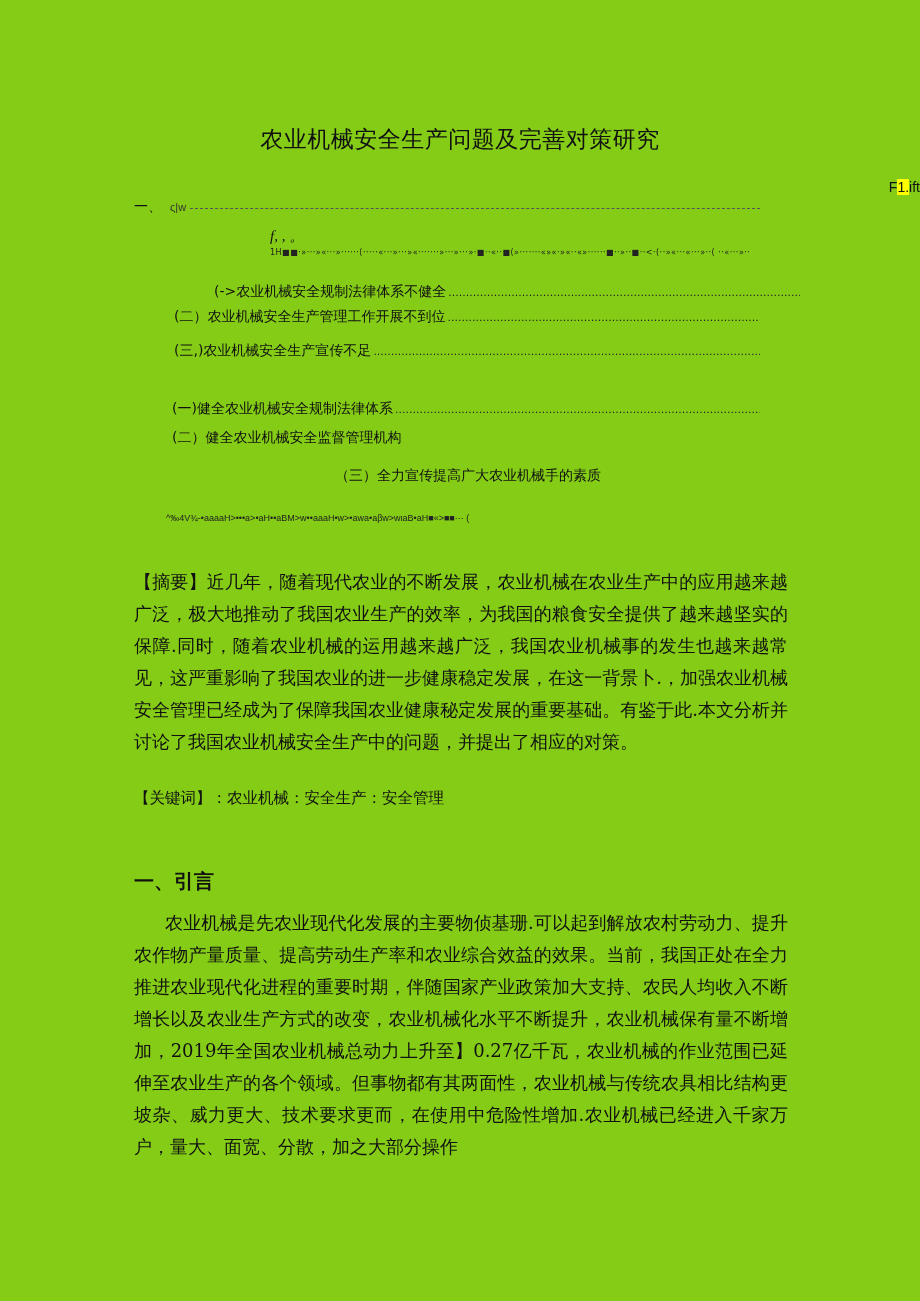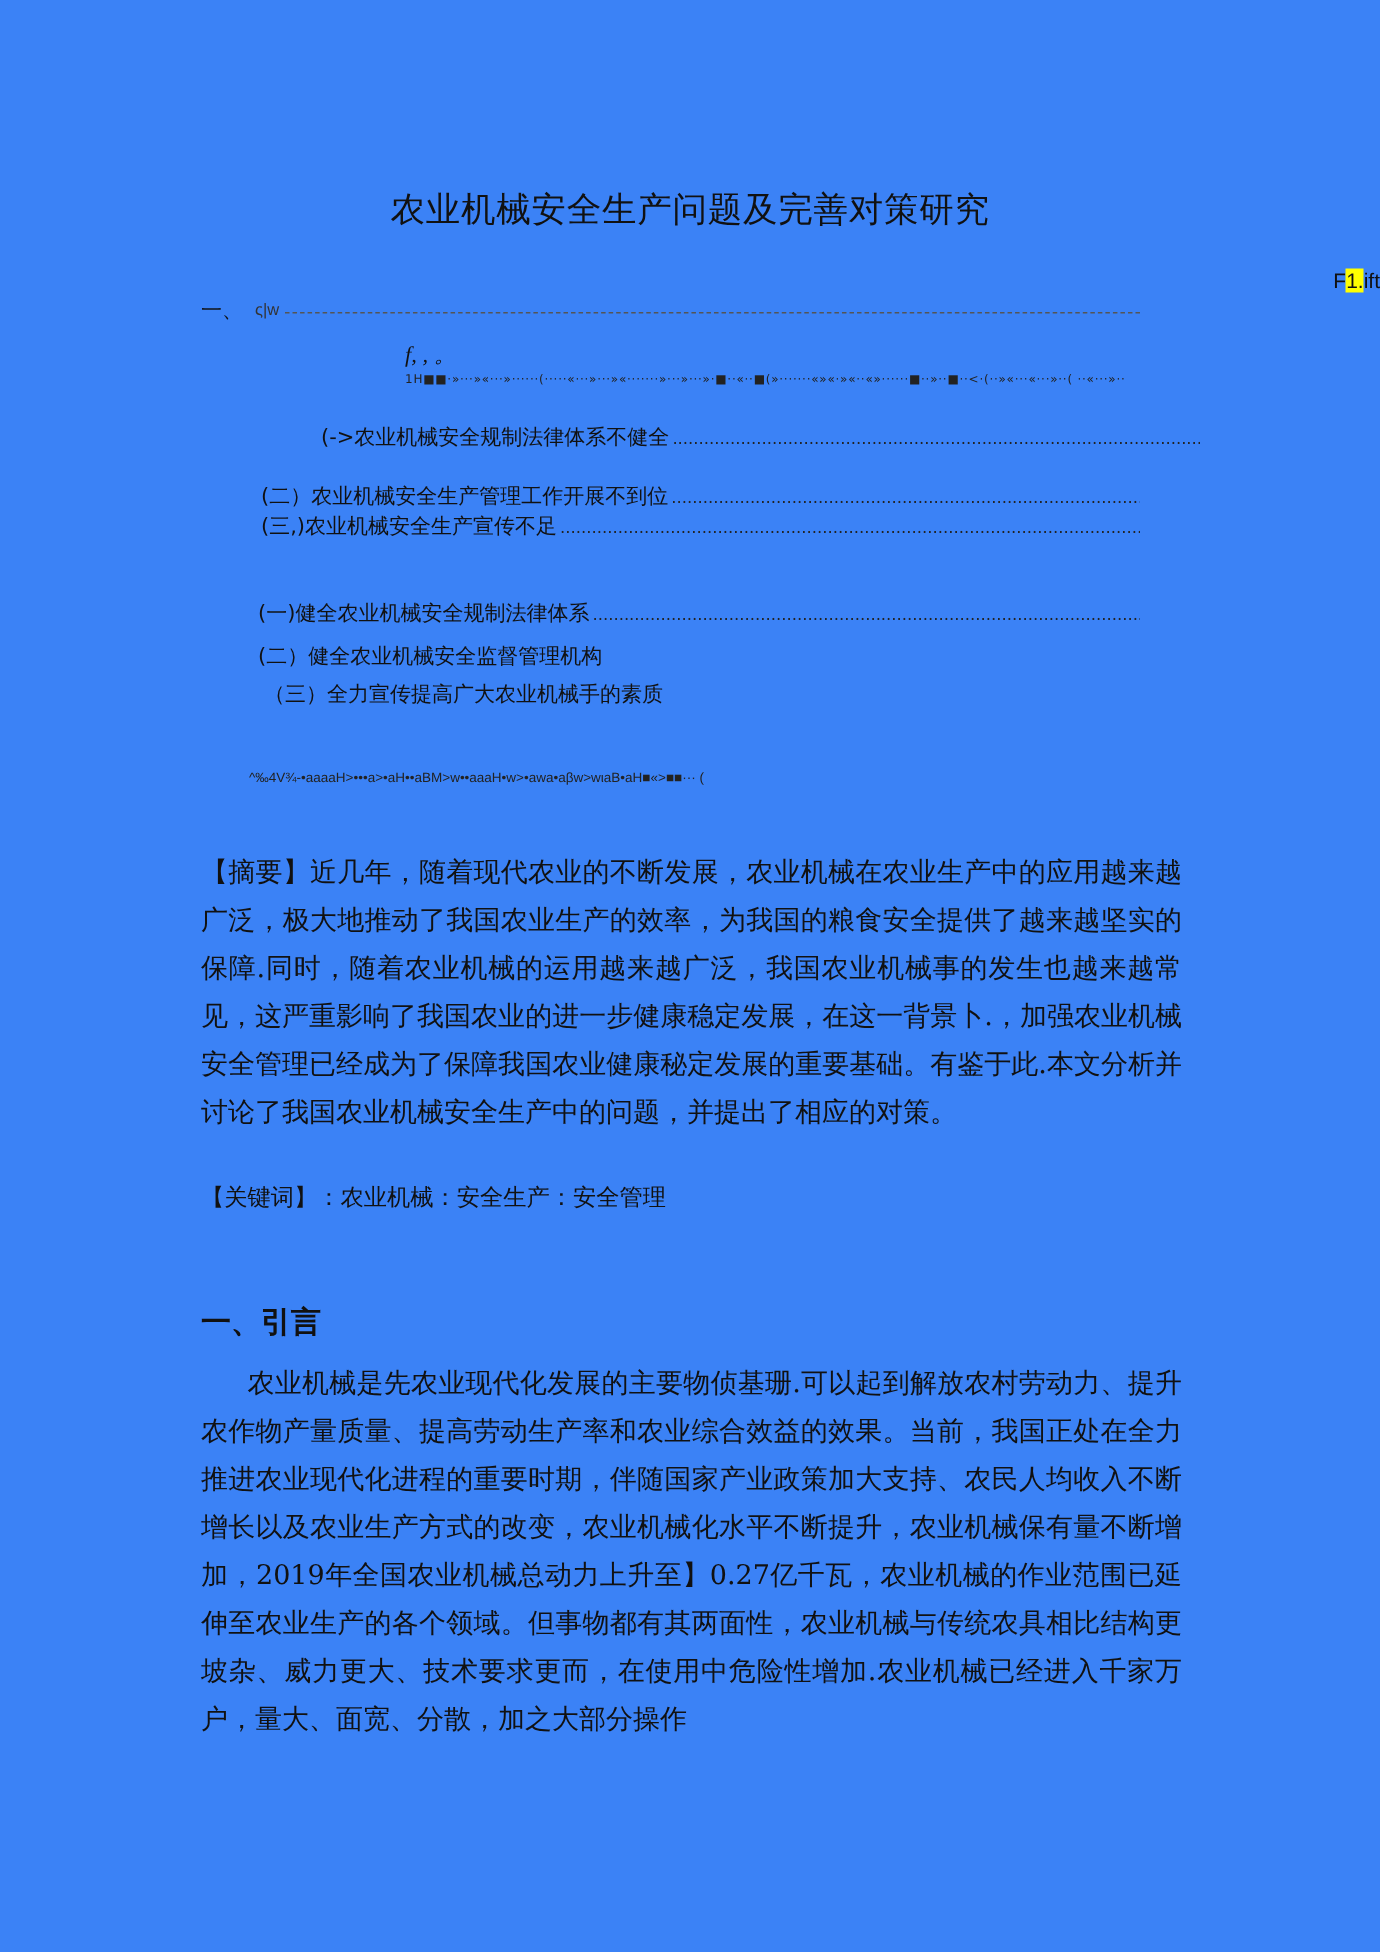--- a/index.html
+++ b/index.html
@@ -13,21 +13,21 @@
       position: relative;
       overflow: hidden;
       color: #111111;
       font-family: "DejaVu Sans", "Liberation Sans", sans-serif;
     }
     .page {
       position: absolute;
       left: 0; top: 0;
       width: 920px;
       height: 1301px;
-      background: #3b82f6;
+      background: #84cc16;
     }
     .title {
       position: absolute;
       left: 0;
       width: 920px;
       top: 124px;
       text-align: center;
       font-size: 23px;
       letter-spacing: 0.5px;
       color: #111;
@@ -181,36 +181,36 @@
     <span class="dash"></span>
   </div>
 
   <div class="garble1">f, ,  。</div>
   <div class="garble2">1H■■·»···»«···»······(·····«···»···»«·······»···»···»·■··«··■(»·······«»«·»«··«»······■··»··■··&lt;·(··»«···«···»··(  ··«···»··</div>
 
   <div class="toc-row" style="top:283px;left:174px;width:586px;margin-left:40px;">
     <span class="text">(-&gt;农业机械安全规制法律体系不健全</span>
     <span class="leader"></span>
   </div>
-  <div class="toc-row" style="top:322px;left:174px;width:586px;">
+  <div class="toc-row" style="top:308px;left:174px;width:586px;">
     <span class="text">(二）农业机械安全生产管理工作开展不到位</span>
     <span class="leader"></span>
   </div>
   <div class="toc-row" style="top:342px;left:174px;width:586px;">
     <span class="text">(三,)农业机械安全生产宣传不足 </span>
     <span class="leader"></span>
   </div>
   <div class="toc-row" style="top:400px;left:172px;width:588px;">
     <span class="text">(一)健全农业机械安全规制法律体系 </span>
     <span class="leader"></span>
   </div>
   <div class="toc-row" style="top:429px;left:172px;width:588px;align-items:flex-end;">
     <span class="text">(二）健全农业机械安全监督管理机构</span>
   </div>
-  <div class="toc-row" style="top:454px;left:176px;width:584px;">
+  <div class="toc-row" style="top:467px;left:176px;width:584px;justify-content:center;">
     <span class="text">（三）全力宣传提高广大农业机械手的素质</span>
   </div>
 
   <div class="garble3">^‰4V¾-•aaaaH&gt;•••a&gt;•aH••aBM&gt;w••aaaH•w&gt;•awa•aβw&gt;wιaB•aH■«&gt;■■··· (</div>
 
   <div class="body-text abstract"><span class="lab">【摘要】</span><span>近几年，随着现代农业的不断发展，农业机械在农业生产中的应用越来越广泛，极大地推动了我国农业生产的效率，为我国的粮食安全提供了越来越坚实的保障.同时，随着农业机械的运用越来越广泛，我国农业机械事的发生也越来越常见，这严重影响了我国农业的进一步健康稳定发展，在这一背景卜.，加强农业机械安全管理已经成为了保障我国农业健康秘定发展的重要基础。有鉴于此.本文分析并讨论了我国农业机械安全生产中的问题，并提出了相应的对策。</span></div>
 
   <div class="keywords"><span>【关键词】</span><span>：农业机械：安全生产：安全管理</span></div>
 
   <div class="section-head">一、引言</div>

